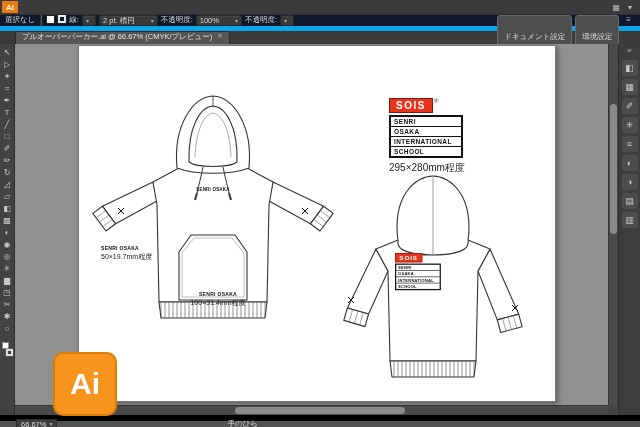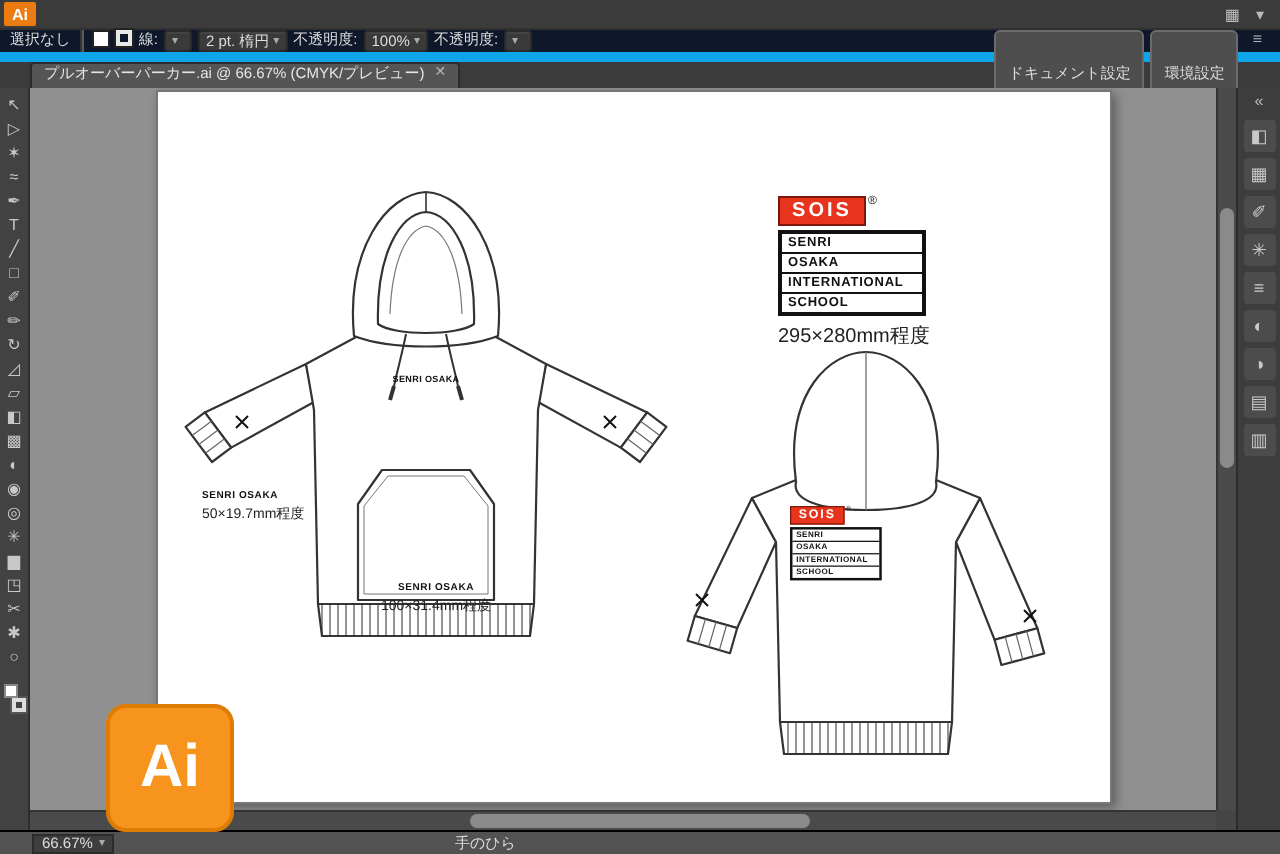--- a/index.html
+++ b/index.html
@@ -13,21 +13,21 @@
   .menu-items{display:flex}
   .menu-item{padding:0 4px;line-height:14px;white-space:nowrap;cursor:default}
   .spacer{flex:1}
   .mb-icon{padding:0 4px;color:#bbb;font-size:8px}
   
   .controlbar{height:17px;background:#0f172a;border-top:1px solid #303030;border-bottom:5px solid #0ea5e9;
               display:flex;align-items:flex-start;gap:3px;padding:0 5px;font-size:7.5px;color:#ddd}
   .vsep{width:1px;height:11px;background:#333;box-shadow:1px 0 0 #5a5a5a;margin:0 2px}
   .swatch{width:9px;height:9px;border:1px solid #222;background:#fff;display:inline-block}
   .swatch.stroke{background:transparent;border:2px solid #e9e9e9;box-shadow:0 0 0 1px #222;width:8px;height:8px}
-  .dropdown{display:inline-flex;align-items:center;gap:2px;background:#3a3a3a;border:1px solid #2a2a2a;border-radius:2px;
+  .dropdown{display:inline-flex;align-items:center;gap:16px;background:#3a3a3a;border:1px solid #2a2a2a;border-radius:2px;
             padding:1px 3px;min-width:14px;height:11px;font-size:7.5px;color:#ddd;box-shadow:inset 0 1px 0 rgba(255,255,255,.05)}
   .chev{font-style:normal;font-size:6px;color:#aaa;line-height:1}
   .cb-btn{background:#4e4e4e;border:1px solid #6a6a6a;border-radius:3px;color:#ddd;font-size:7.5px;
           padding:16px 6px;height:13px;font-family:inherit}
   
   .tabbar{height:13px;background:#3b3b3b;display:flex;align-items:flex-end}
   .doc-tab{margin-left:15px;height:13px;display:inline-flex;align-items:flex-start;gap:5px;background:#555;
            border:1px solid #2b2b2b;border-bottom:none;border-radius:2px 2px 0 0;padding:0 6px;font-size:7.5px;color:#e5e5e5;white-space:nowrap}
   .tab-close{font-size:7px;color:#b5b5b5}
   
@@ -63,21 +63,21 @@
   .vscroll{position:absolute;top:0;right:0;bottom:10px;width:10px;background:#4a4a4a;border-left:1px solid #333}
   .vscroll .thumb{position:absolute;left:1px;right:1px;top:60px;height:130px;background:#8a8a8a;border-radius:4px}
   .hscroll{position:absolute;left:0;right:10px;bottom:0;height:10px;background:#4a4a4a;border-top:1px solid #333}
   .hscroll .thumb{position:absolute;top:1px;bottom:1px;left:220px;width:170px;background:#8a8a8a;border-radius:4px}
   .scroll-corner{position:absolute;right:0;bottom:0;width:10px;height:10px;background:#454545}
   .dock{width:22px;background:#3d3d3d;border-left:1px solid #2c2c2c;padding-top:2px}
   .dock-expand{text-align:center;color:#bbb;font-size:8px;height:11px}
   .dock-icon{width:16px;height:16px;margin:3px auto;background:#4c4c4c;border-radius:2px;color:#c9c9c9;
              font-size:9px;line-height:16px;text-align:center}
   
-  .statusbar{height:12px;background:#525252;border-top:1px solid #000000;display:flex;align-items:center;
+  .statusbar{height:12px;background:#525252;border-top:6px solid #000000;display:flex;align-items:center;
              font-size:7.5px;color:#ddd;padding-left:16px}
   .zoom-box{display:inline-flex;gap:3px;align-items:center;background:#3e3e3e;border:1px solid #2c2c2c;padding:0 4px;height:10px}
   .status-tool{margin-left:170px}
   
   .watermark{position:absolute;left:53px;top:352px;width:64px;height:64px;background:#f7941e;border:2px solid #de7c05;
              border-radius:10px;display:flex;align-items:center;justify-content:center;color:#fff;font-weight:bold;
              font-size:30px;z-index:20}
 </style>
 </head>
 <body>

